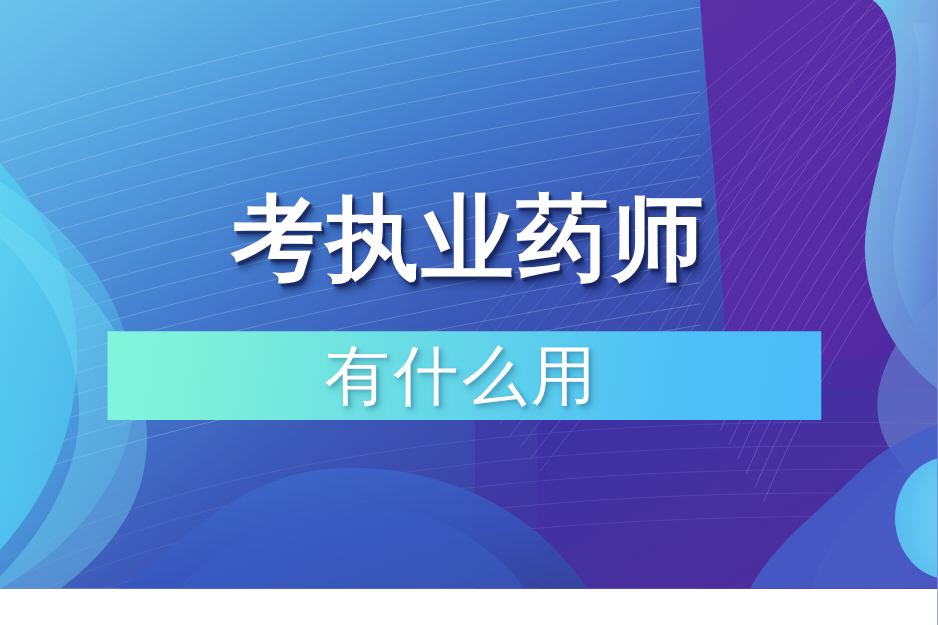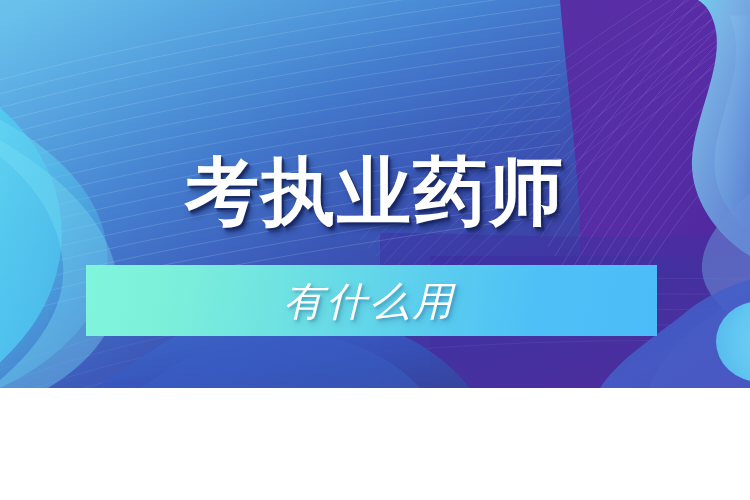--- a/index.html
+++ b/index.html
@@ -8,21 +8,21 @@
     padding: 0;
     background: #ffffff;
   }
   body {
     font-family: "Liberation Sans", "DejaVu Sans", sans-serif;
   }
 
   #banner {
     position: relative;
     width: 750px;
-    height: 388px;
+    height: 471px;
     overflow: hidden;
     background: #3A57B5;
   }
 
   .layer {
     position: absolute;
     inset: 0;
     width: 100%;
     height: 100%;
     pointer-events: none;
@@ -65,23 +65,22 @@
   }
 
   #subtitle-text {
     position: absolute;
     left: 0;
     right: 0;
     top: 50%;
     transform: translateY(-50%);
     text-align: center;
     padding-right: 4px;
-    font-size: 40px;
+    font-size: 52px;
     line-height: 1;
-    font-style: italic;
     font-weight: normal;
     color: #ffffff;
     letter-spacing: 3px;
     white-space: nowrap;
     text-shadow:
        2px 2px 3px rgba(40, 100, 140, 0.38),
        3px 4px 6px rgba(30, 90, 130, 0.25);
     font-family: "DejaVu Sans", "Liberation Sans", sans-serif;
   }
 </style>

